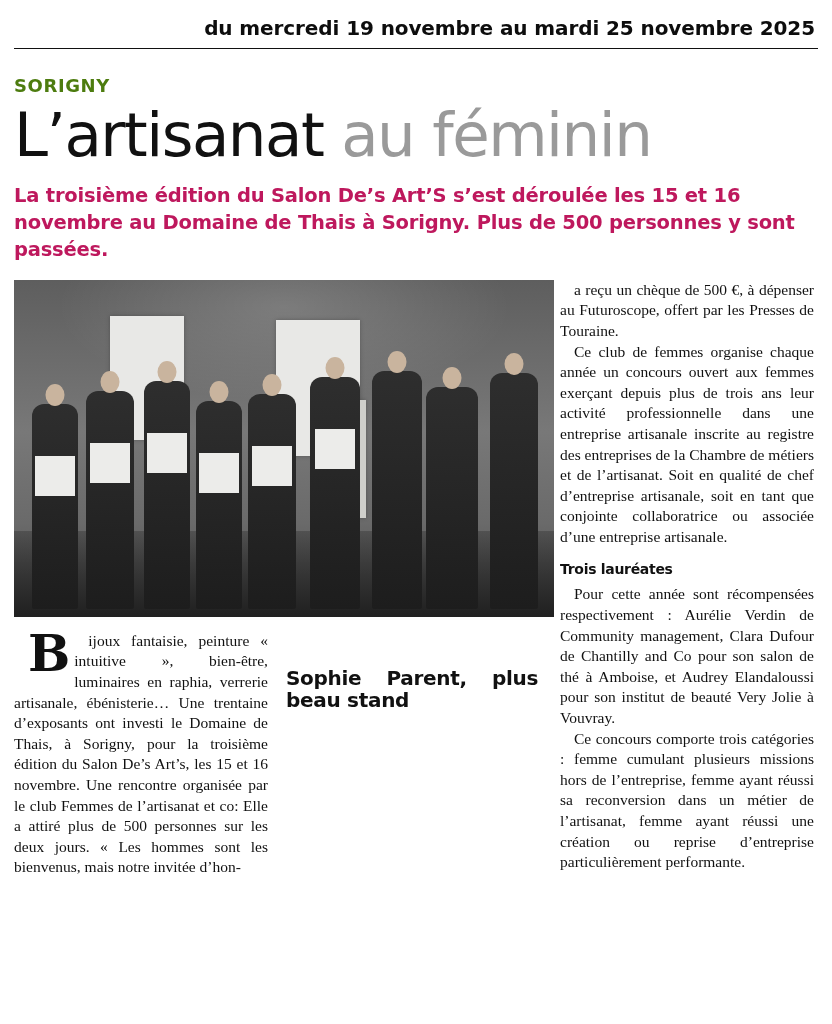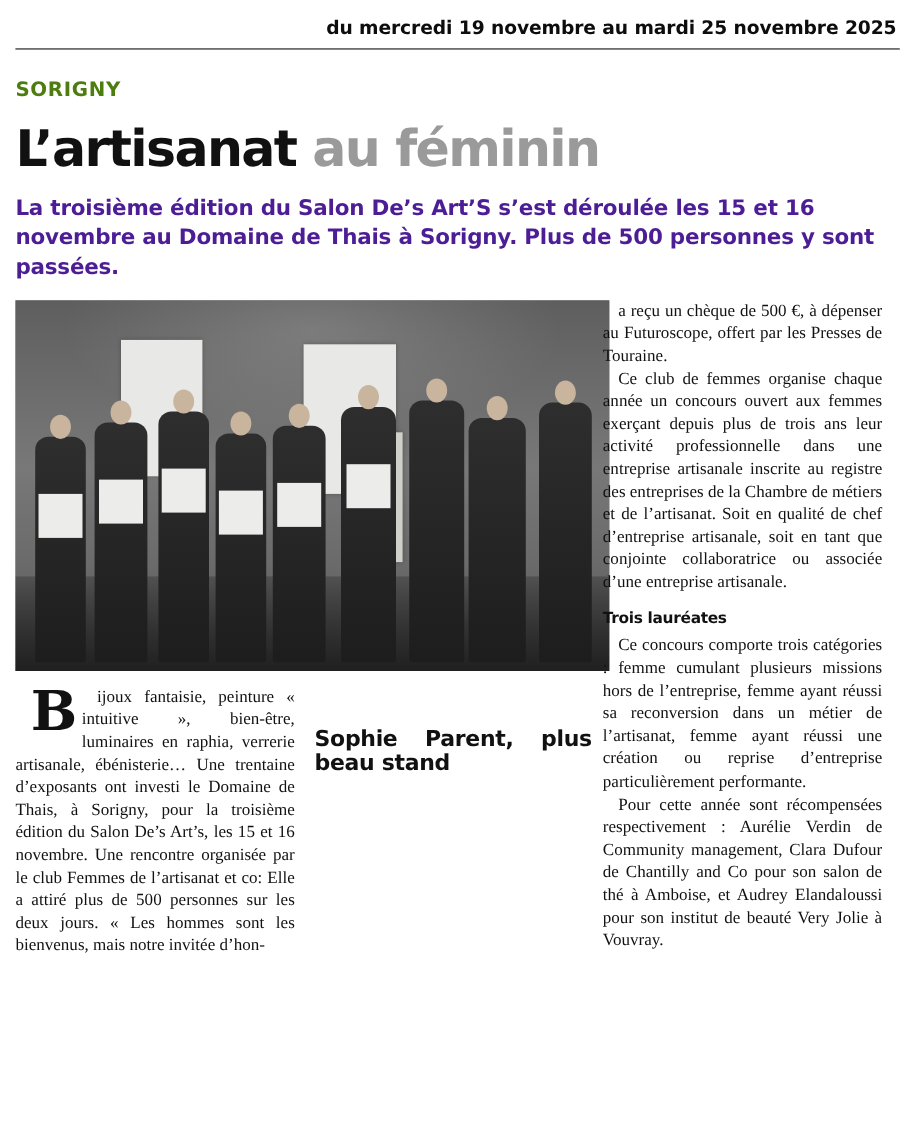--- a/index.html
+++ b/index.html
@@ -20,21 +20,21 @@
     height: 1024px;
     position: relative;
     box-sizing: border-box;
     padding: 0 14px;
   }
   
   .masthead {
     text-align: right;
     font-family: "DejaVu Sans", sans-serif;
     font-weight: bold;
-    font-size: 17px;
+    font-size: 20px;
     letter-spacing: -0.1px;
     padding-top: 16px;
     padding-right: 3px;
     color: #0d0d0d;
   }
   .rule {
     border-top: 1.6px solid #111;
     margin-top: 8px;
   }
   
@@ -42,37 +42,37 @@
     font-family: "DejaVu Sans", sans-serif;
     font-weight: bold;
     font-size: 18px;
     letter-spacing: 0.6px;
     margin-top: 26px;
     color: #4d7c0f;
   }
   
   .headline {
     font-family: "DejaVu Sans", sans-serif;
-    font-weight: bold;
-    font-size: 46px;
+    font-weight: normal;
+    font-size: 61px;
     line-height: 1.0;
     letter-spacing: -1.5px;
-    margin-top: 20px;
+    margin-top: 8px;
     white-space: nowrap;
   }
   .headline .dark { color: #111111; }
   .headline .grey { color: #9a9a9a; }
   
   .standfirst {
     font-family: "DejaVu Sans", sans-serif;
     font-weight: bold;
     font-size: 19.5px;
     line-height: 1.38;
     margin-top: 18px;
-    color: #4c1d95;
+    color: #be185d;
     max-width: 800px;
     letter-spacing: -0.2px;
   }
   
   .content {
     position: relative;
     margin-top: 16px;
   }
   .photo-block {
     float: left;
@@ -153,21 +153,21 @@
     color: #111;
     hyphens: auto;
   }
   .col p {
     margin: 0 0 0 0;
     text-indent: 14px;
   }
   .col p + p { margin-top: 0; }
   .col-right {
     position: absolute;
-    right: 16px;
+    right: 4px;
     top: 0;
     width: 254px;
   }
   .col-left-bottom {
     float: left;
     width: 254px;
     margin-top: 14px;
     clear: left;
   }
   .col-mid-bottom {
@@ -263,22 +263,22 @@
         <div class="person" style="left:476px; width:48px; height:236px;">
             <span class="head"></span>
           </div>
       </div>
     </div>
 
     <div class="col col-right">
       <p>a reçu un chèque de 500 €, à dépenser au Futuroscope, offert par les Presses de Touraine.</p>
       <p>Ce club de femmes organise chaque année un concours ouvert aux femmes exerçant depuis plus de trois ans leur activité professionnelle dans une entreprise artisanale inscrite au registre des entreprises de la Chambre de métiers et de l’artisanat. Soit en qualité de chef d’entreprise artisanale, soit en tant que conjointe collaboratrice ou associée d’une entreprise artisanale.</p>
       <div class="subhead">Trois lauréates</div>
+      <p>Pour cette année sont récompensées respectivement : Aurélie Verdin de Community management, Clara Dufour de Chantilly and Co pour son salon de thé à Amboise, et Audrey Elandaloussi pour son institut de beauté Very Jolie à Vouvray.</p>
       <p>Ce concours comporte trois catégories : femme cumulant plusieurs missions hors de l’entreprise, femme ayant réussi sa reconversion dans un métier de l’artisanat, femme ayant réussi une création ou reprise d’entreprise particulièrement performante.</p>
-      <p>Pour cette année sont récompensées respectivement : Aurélie Verdin de Community management, Clara Dufour de Chantilly and Co pour son salon de thé à Amboise, et Audrey Elandaloussi pour son institut de beauté Very Jolie à Vouvray.</p>
     </div>
 
     <div class="col col-left-bottom">
       <p class="dropcap-para">
         <span class="dropcap">B</span><span>ijoux fantaisie, peinture « intuitive », bien-être, luminaires en raphia, verrerie artisanale, ébénisterie… Une trentaine d’exposants ont investi le Domaine de Thais, à Sorigny, pour la troisième édition du Salon De’s Art’s, les 15 et 16 novembre. Une rencontre organisée par le club Femmes de l’artisanat et co: Elle a attiré plus de 500 personnes sur les deux jours. « Les hommes sont les bienvenus, mais notre invitée d’hon-</span>
       </p>
     </div>
 
     <div class="col col-mid-bottom">
       <div class="subhead small">Sophie Parent, plus beau stand</div>

